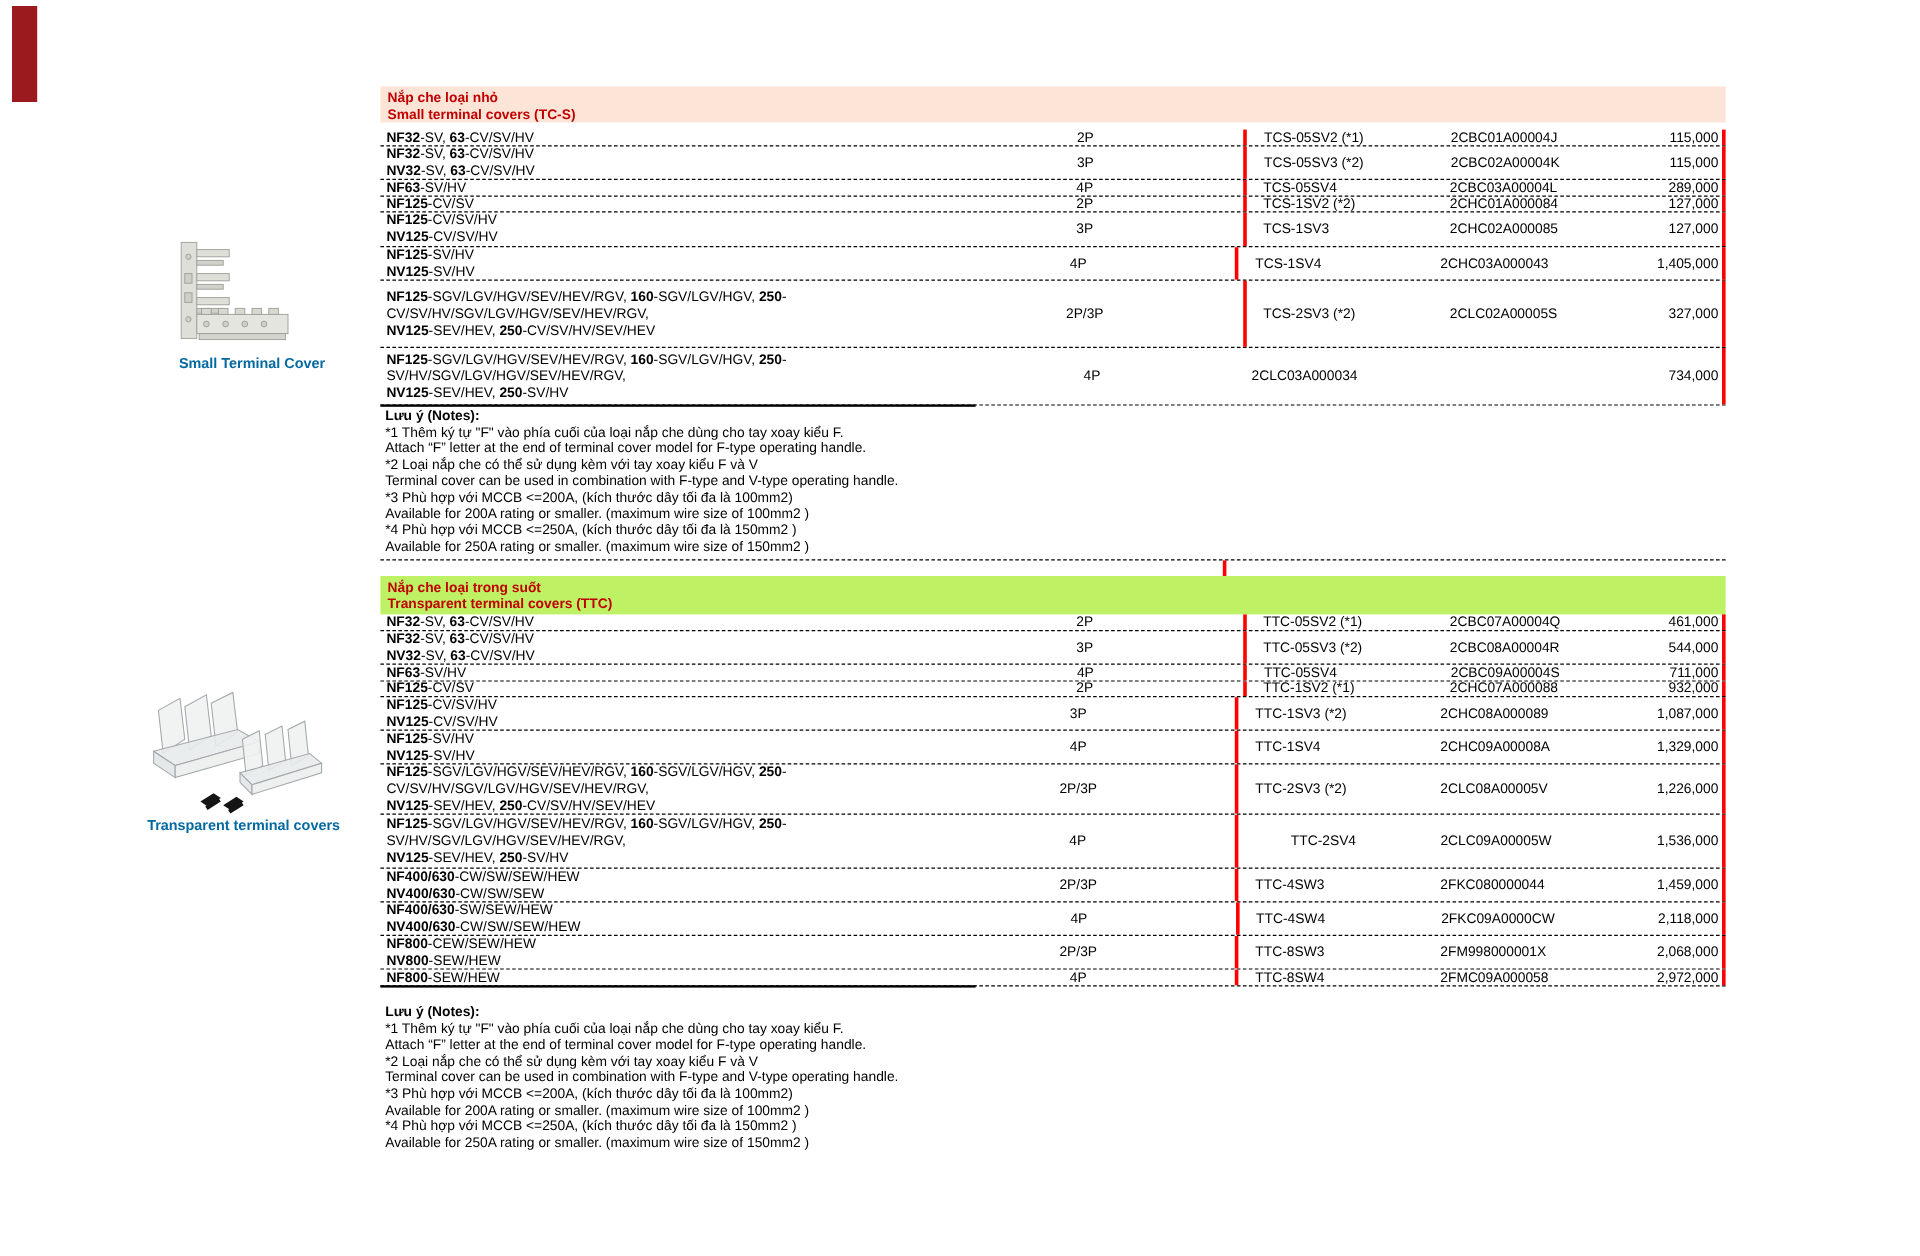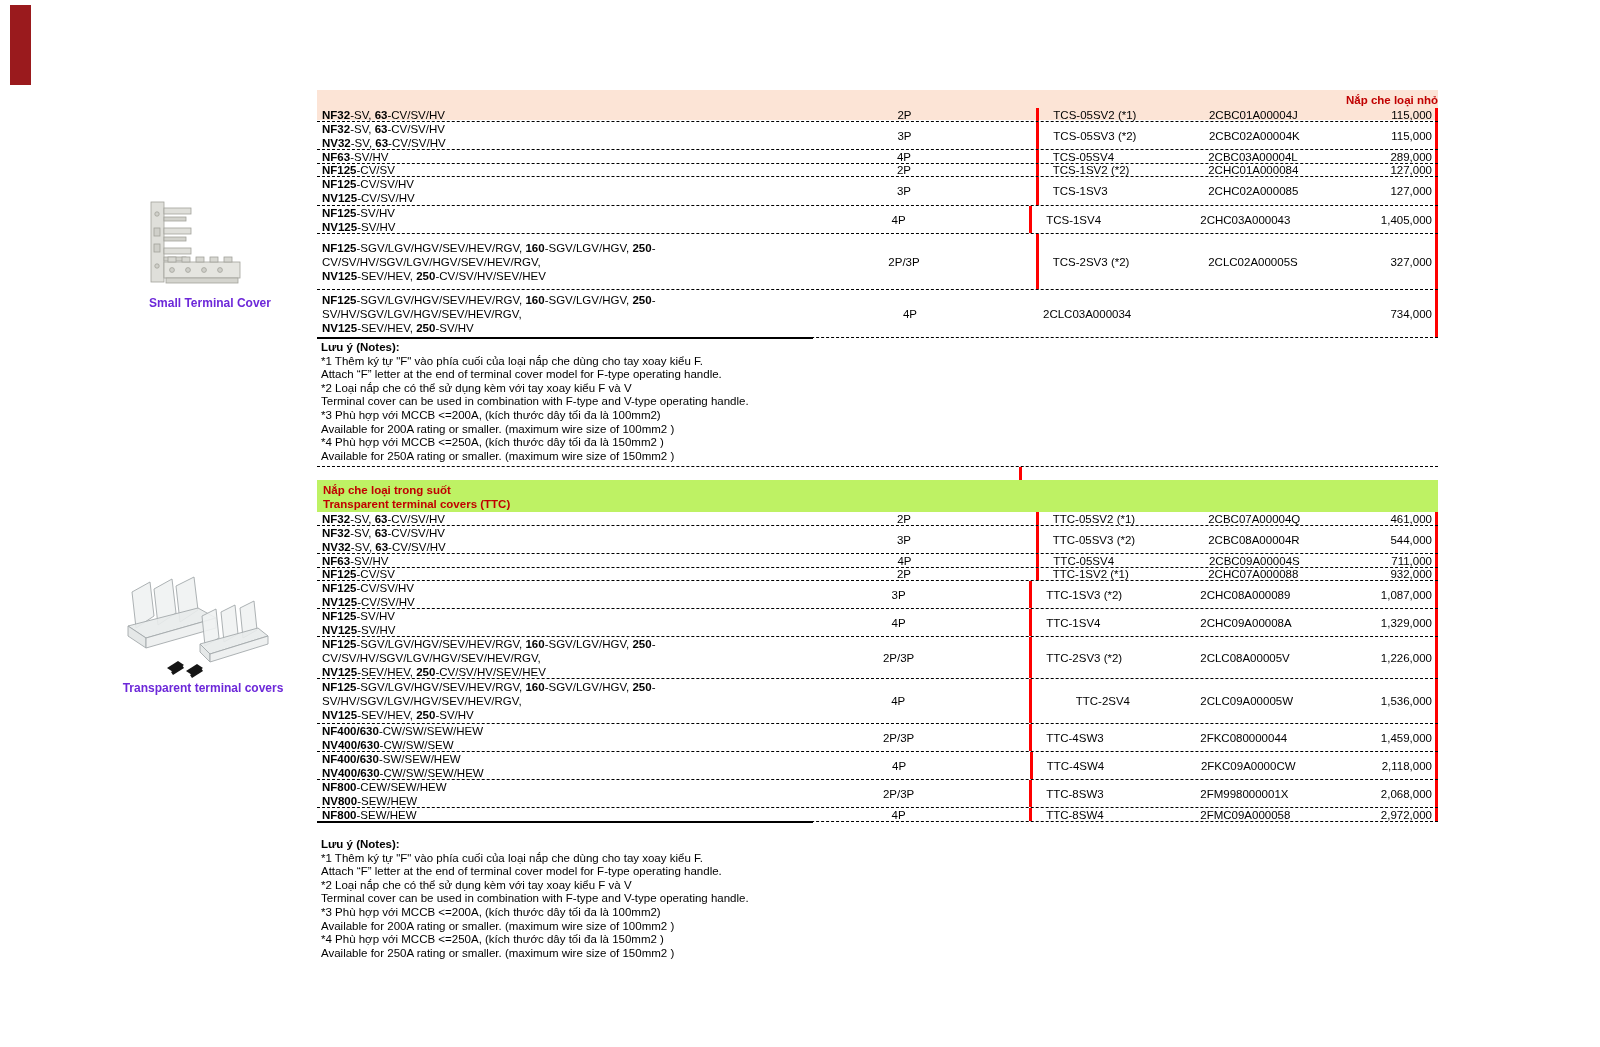--- a/index.html
+++ b/index.html
@@ -4,28 +4,28 @@
 <style>
   html,body { margin:0; padding:0; background:#ffffff; }
   #page {
     position:relative; width:1600px; height:1047px; background:#ffffff;
     font-family:"Liberation Sans", sans-serif; color:#000; overflow:hidden;
   }
   .edge-tab { position:absolute; left:10px; top:5px; width:21px; height:80px; }
 
   
   .prod-img { position:absolute; }
-  .caption { position:absolute; text-align:center; font-weight:bold; font-size:12px; color:#6d28d9; }
+  .caption { position:absolute; text-align:center; font-weight:bold; font-size:12px; color:#0369a1; }
 
   
   .main { position:absolute; left:317px; top:0; width:1121px; font-size:11.5px; }
 
   .band { position:absolute; left:0; width:1121px; box-sizing:border-box;
           font-weight:bold; font-size:11.5px; line-height:14px; padding:3px 0 0 6px; }
-  #band1 { top:90px; height:30px;text-align:right; }
+  #band1 { top:72px; height:30px; }
   #band2 { top:480px; height:32px; }
 
   .rows { position:absolute; left:0; width:1121px; }
   #rows1 { top:108px; }
   #rows2 { top:512px; }
 
   .row { display:flex; align-items:center; border-bottom:1px dashed #000;
          box-sizing:border-box; position:relative;gap:12px; }
   .row.last::after { content:""; position:absolute; left:0; bottom:-2px; width:496px;
          border-bottom:2px solid #000; }
@@ -106,20 +106,21 @@
         <polygon points="70,99 72,102 83,95 81,92"></polygon>
       </g>
     </svg>
   </div>
   <div class="caption" style="left:92px; top:681px; width:222px;">Transparent terminal covers</div>
 
   <div class="main">
 
     <div class="band" id="band1" style="background: rgb(252, 228, 214); color: rgb(192, 0, 0);">
       <div>Nắp che loại nhỏ</div>
+      <div>Small terminal covers (TC-S)</div>
     </div>
 
     <div class="rows" id="rows1">
         <div class="row" style="height: 14px;">
           <div class="c-desc">
             <div class="dline"><b>NF32</b><span>-SV, </span><b>63</b><span>-CV/SV/HV</span></div>
           </div>
           <div class="c-poles">2P</div>
           <div class="c-type" style="border-left: 3px solid rgb(254, 0, 0);">TCS-05SV2 (*1)</div>
           <div class="c-code">2CBC01A00004J</div>

